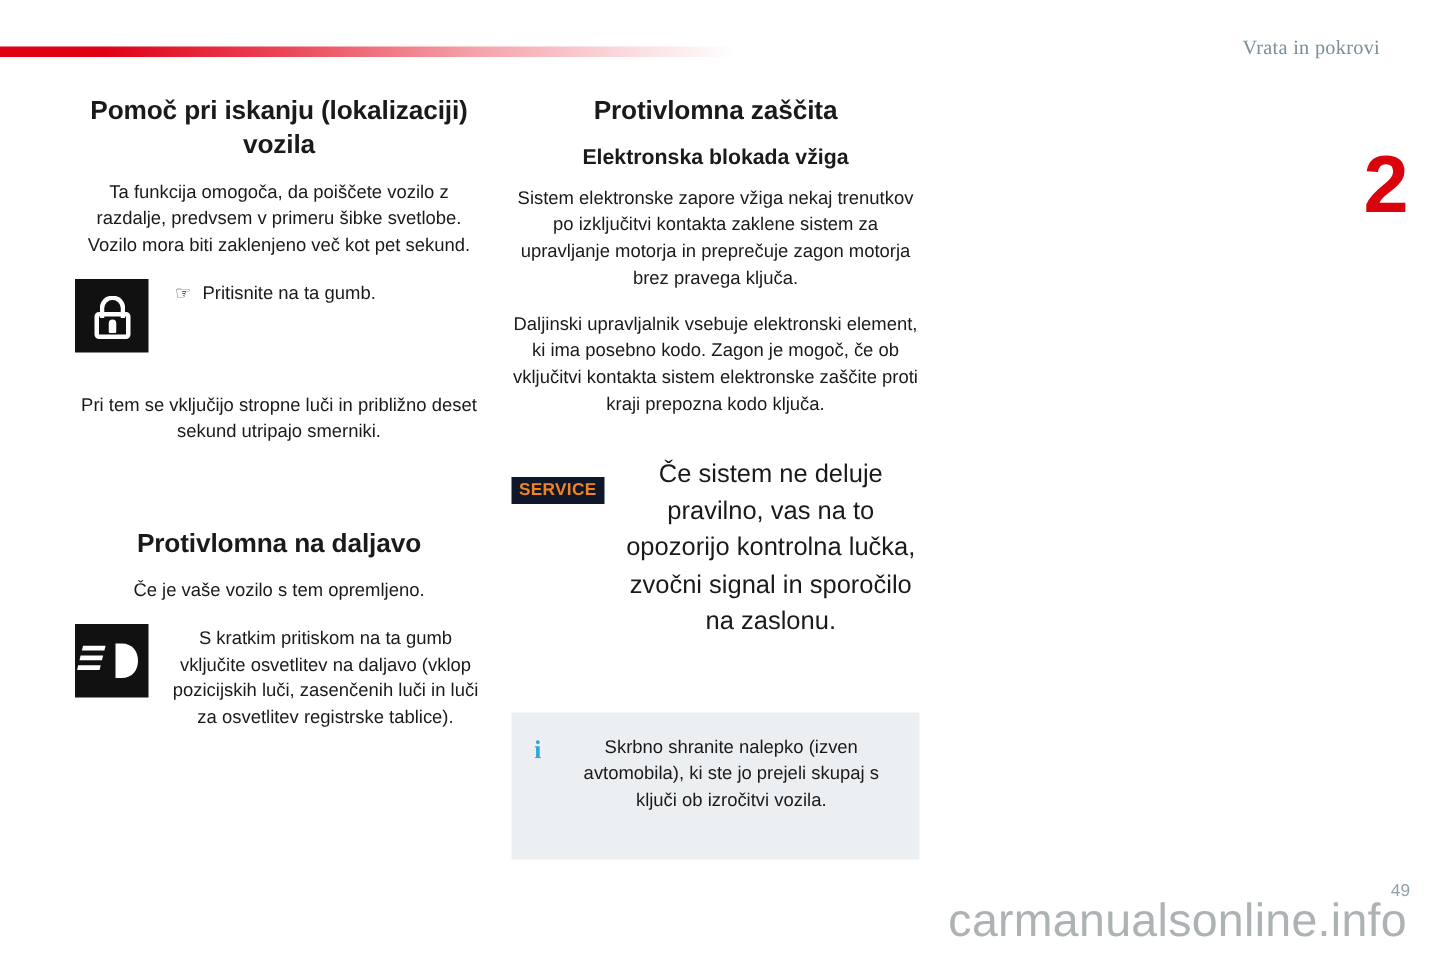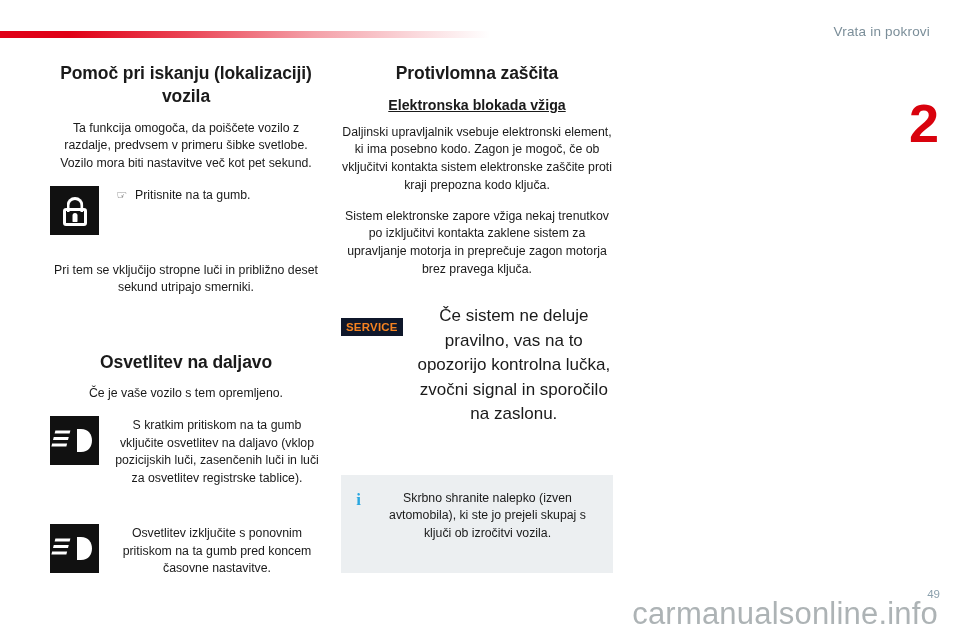--- a/index.html
+++ b/index.html
@@ -26,26 +26,27 @@
   #header-rule {
     position: absolute;
     left: 0;
     top: 31px;
     width: 490px;
     height: 7px;
     background: linear-gradient(to right, #e00016 0%, #e00016 14%, #ea4455 38%, #f4a0a8 64%, #fbdcdf 86%, #ffffff 100%);
   }
   #header-title {
     position: absolute;
-    right: 30px;
+    right: 40px;
     top: 24px;
     font-size: 13.5px;
     color: #7b8e99;
     letter-spacing: 0.2px;
     white-space: nowrap;
+    font-family: Liberation Serif, serif;
   }
 
   
   #chapter-number {
     position: absolute;
     right: 22px;
     top: 96px;
     font-size: 54px;
     font-weight: bold;
     color: #d9020d;
@@ -68,21 +69,20 @@
     font-weight: bold;
     line-height: 1.33;
     margin: 0 0 11px 0;
     letter-spacing: -0.1px;
   }
   h2.sub-title {
     font-size: 14.2px;
     font-weight: bold;
     line-height: 1.3;
     margin: 0 0 9px 0;
-    text-decoration: underline;
   }
   p.body-text {
     font-size: 12.3px;
     line-height: 1.44;
     margin: 0 0 13px 0;
   }
   p.body-text:last-child { margin-bottom: 0; }
 
   .spacer-lg { height: 41px; }
   .spacer-md { height: 22px; }
@@ -228,80 +228,69 @@
   <div id="header-rule"></div>
   <div id="header-title">Vrata in pokrovi</div>
 </div>
 
 <div id="chapter-number">2</div>
 
 <div class="column" id="column-left">
 
   <h1 class="section-title">Pomoč pri iskanju (lokalizaciji) vozila</h1>
 
-  <p class="body-text">Ta funkcija omogoča, da poiščete vozilo z razdalje, predvsem v primeru šibke svetlobe. Vozilo mora biti nastavitve več kot pet sekund.</p>
+  <p class="body-text">Ta funkcija omogoča, da poiščete vozilo z razdalje, predvsem v primeru šibke svetlobe. Vozilo mora biti zaklenjeno več kot pet sekund.</p>
 
   <div class="icon-row with-pointer">
     <div class="icon-box">
       <div class="lock-shackle"></div>
       <div class="lock-body"></div>
       <div class="lock-keyhole"></div>
     </div>
     <div class="row-text">
       <span class="pointer-glyph">☞</span><span>Pritisnite na ta gumb.</span>
     </div>
   </div>
 
   <div class="spacer-sm"></div>
 
   <p class="body-text">Pri tem se vključijo stropne luči in približno deset sekund utripajo smerniki.</p>
 
   <div class="spacer-lg"></div>
 
-  <h1 class="section-title">Osvetlitev na daljavo</h1>
+  <h1 class="section-title">Protivlomna na daljavo</h1>
 
   <p class="body-text">Če je vaše vozilo s tem opremljeno.</p>
 
   <div class="icon-row">
     <div class="icon-box">
       <svg class="headlight-svg" width="49" height="49" viewBox="0 0 49 49" aria-hidden="true">
         <path d="M27 13 L27 36 L31 36 C38.5 36 42 30.5 42 24.5 C42 18.5 38.5 13 31 13 Z" fill="#ffffff"></path>
         <rect x="9" y="14.5" width="15" height="3.1" fill="#ffffff" transform="skewX(-14)"></rect>
         <rect x="9" y="21.0" width="15" height="3.1" fill="#ffffff" transform="skewX(-14)"></rect>
         <rect x="9" y="27.5" width="15" height="3.1" fill="#ffffff" transform="skewX(-14)"></rect>
       </svg>
     </div>
     <div class="row-text">S kratkim pritiskom na ta gumb vključite osvetlitev na daljavo (vklop pozicijskih luči, zasenčenih luči in luči za osvetlitev registrske tablice).</div>
   </div>
 
   <div class="spacer-md"></div>
 
-  <div class="icon-row">
-    <div class="icon-box">
-      <svg class="headlight-svg" width="49" height="49" viewBox="0 0 49 49" aria-hidden="true">
-        <path d="M27 13 L27 36 L31 36 C38.5 36 42 30.5 42 24.5 C42 18.5 38.5 13 31 13 Z" fill="#ffffff"></path>
-        <rect x="9" y="14.5" width="15" height="3.1" fill="#ffffff" transform="skewX(-14)"></rect>
-        <rect x="9" y="21.0" width="15" height="3.1" fill="#ffffff" transform="skewX(-14)"></rect>
-        <rect x="9" y="27.5" width="15" height="3.1" fill="#ffffff" transform="skewX(-14)"></rect>
-      </svg>
-    </div>
-    <div class="row-text">Osvetlitev izključite s ponovnim pritiskom na ta gumb pred koncem časovne nastavitve.</div>
-  </div>
 
 </div>
 
 <div class="column" id="column-right">
 
   <h1 class="section-title">Protivlomna zaščita</h1>
 
   <h2 class="sub-title">Elektronska blokada vžiga</h2>
 
+  <p class="body-text">Sistem elektronske zapore vžiga nekaj trenutkov po izključitvi kontakta zaklene sistem za upravljanje motorja in preprečuje zagon motorja brez pravega ključa.</p>
+
   <p class="body-text">Daljinski upravljalnik vsebuje elektronski element, ki ima posebno kodo. Zagon je mogoč, če ob vključitvi kontakta sistem elektronske zaščite proti kraji prepozna kodo ključa.</p>
-
-  <p class="body-text">Sistem elektronske zapore vžiga nekaj trenutkov po izključitvi kontakta zaklene sistem za upravljanje motorja in preprečuje zagon motorja brez pravega ključa.</p>
 
   <div class="spacer-sm"></div>
 
   <div class="service-row">
     <div class="service-badge">SERVICE</div>
     <div class="row-text">Če sistem ne deluje pravilno, vas na to opozorijo kontrolna lučka, zvočni signal in sporočilo na zaslonu.</div>
   </div>
 
   <div class="spacer-sm"></div>
 

